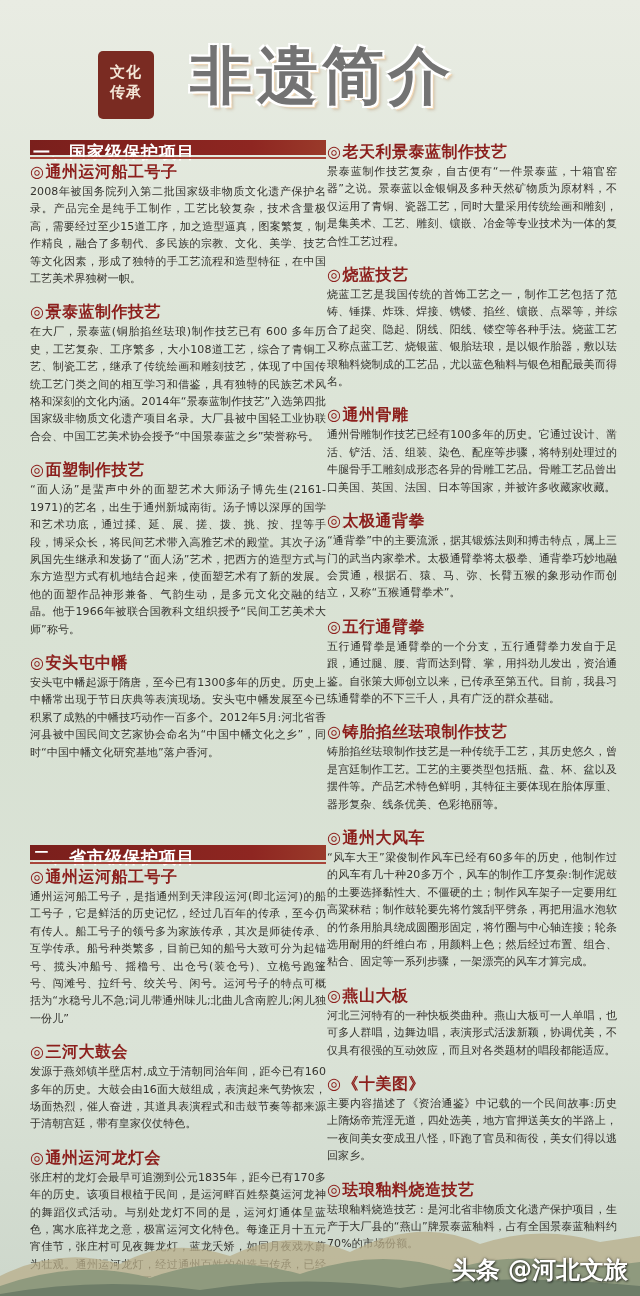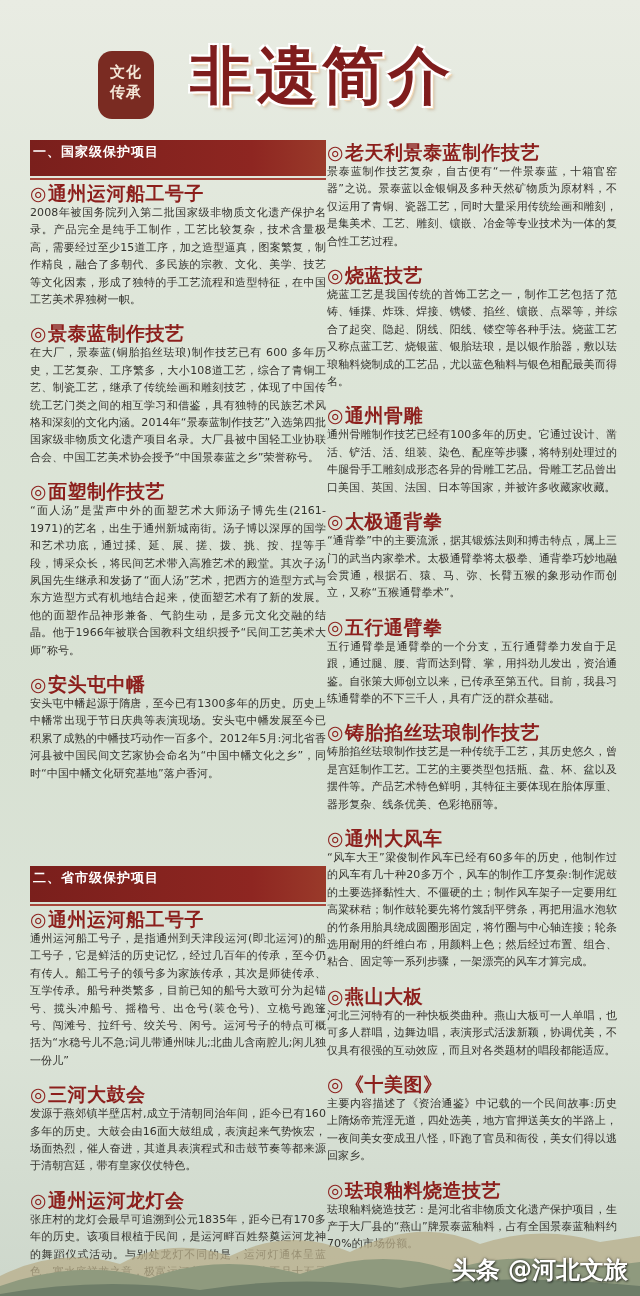--- a/index.html
+++ b/index.html
@@ -6,45 +6,45 @@
   html, body { width: 640px; height: 1296px; overflow: hidden; }
   body {
     position: relative;
     background: linear-gradient(180deg, #e9ece3 0%, #dde5d8 25%, #d8e1d3 55%, #dbe3d7 80%, #cdd7cb 100%);
     font-family: "DejaVu Sans", "Liberation Sans", sans-serif;
     color: #2e2e2a;
   }
   .header { position: absolute; left: 0; top: 0; width: 640px; height: 135px; }
   .badge {
     position: absolute; left: 98px; top: 51px; width: 56px; height: 68px;
-    background: #7a2b22; border-radius: 14px; color: #f4e7d8;
+    background: #7a2b22; border-radius: 5px; color: #f4e7d8;
     font-family: "DejaVu Serif", serif; font-size: 15px; line-height: 20px;
     font-weight: bold; text-align: center; padding-top: 11px; letter-spacing: 1px;
   }
   .title {
     position: absolute; left: 190px; top: 34px; height: 90px;
     font-family: Liberation Mono, monospace; font-weight: bold; font-size: 62px;
-    color: #7f1d1d; letter-spacing: 4px;
+    color: #737373; letter-spacing: 4px;
     text-shadow: 0 0 3px #fff, 2px 2px 0 #fff, -2px -2px 0 #fff, 2px -2px 0 #fff, -2px 2px 0 #fff, 3px 3px 0 #f3d9b6, 4px 4px 3px rgba(160,110,60,0.35);
   }
   .col { position: absolute; top: 140px; width: 296px; }
   .col.left { left: 30px; }
   .col.right { left: 327px; top: 141px; width: 290px; }
   .section-bar {
-    position: relative; height: 36px; margin-bottom: 6px;
+    position: relative; height: 15px; margin-bottom: 6px;
     background: linear-gradient(90deg, #7a1f1c 0%, #8e2621 75%, #9a3a2a 100%);
-    color: #fff; font-weight: bold; font-size: 13px; line-height: 24px; padding-left: 3px;
+    color: #fff; font-weight: bold; font-size: 17px; line-height: 24px; padding-left: 3px;
     letter-spacing: 1px;
   }
   .section-bar::after {
     content: ""; position: absolute; left: 0; right: 0; bottom: -4px; height: 2px; background: #a8463a;
   }
   .item { margin-bottom: 14px; }
   .item-title {
-    color: #8c1f1c; font-weight: bold; font-size: 19px; line-height: 22px; letter-spacing: 0.5px;
+    color: #8c1f1c; font-weight: bold; font-size: 16px; line-height: 22px; letter-spacing: 0.5px;
   }
   .item-title .mark { font-weight: normal; margin-right: 1px; }
   .item-body {
     font-size: 11px; line-height: 17.4px; color: #34332e; text-align: justify; letter-spacing: 0.1px;
   }
   .mountains { position: absolute; left: 0; bottom: 0; width: 640px; height: 110px; }
   .watermark {
     position: absolute; right: 12px; bottom: 10px; color: #fff; font-size: 24px; font-weight: bold;
     text-shadow: 0 0 3px rgba(0,0,0,0.6), 1px 1px 2px rgba(0,0,0,0.5);
   }

